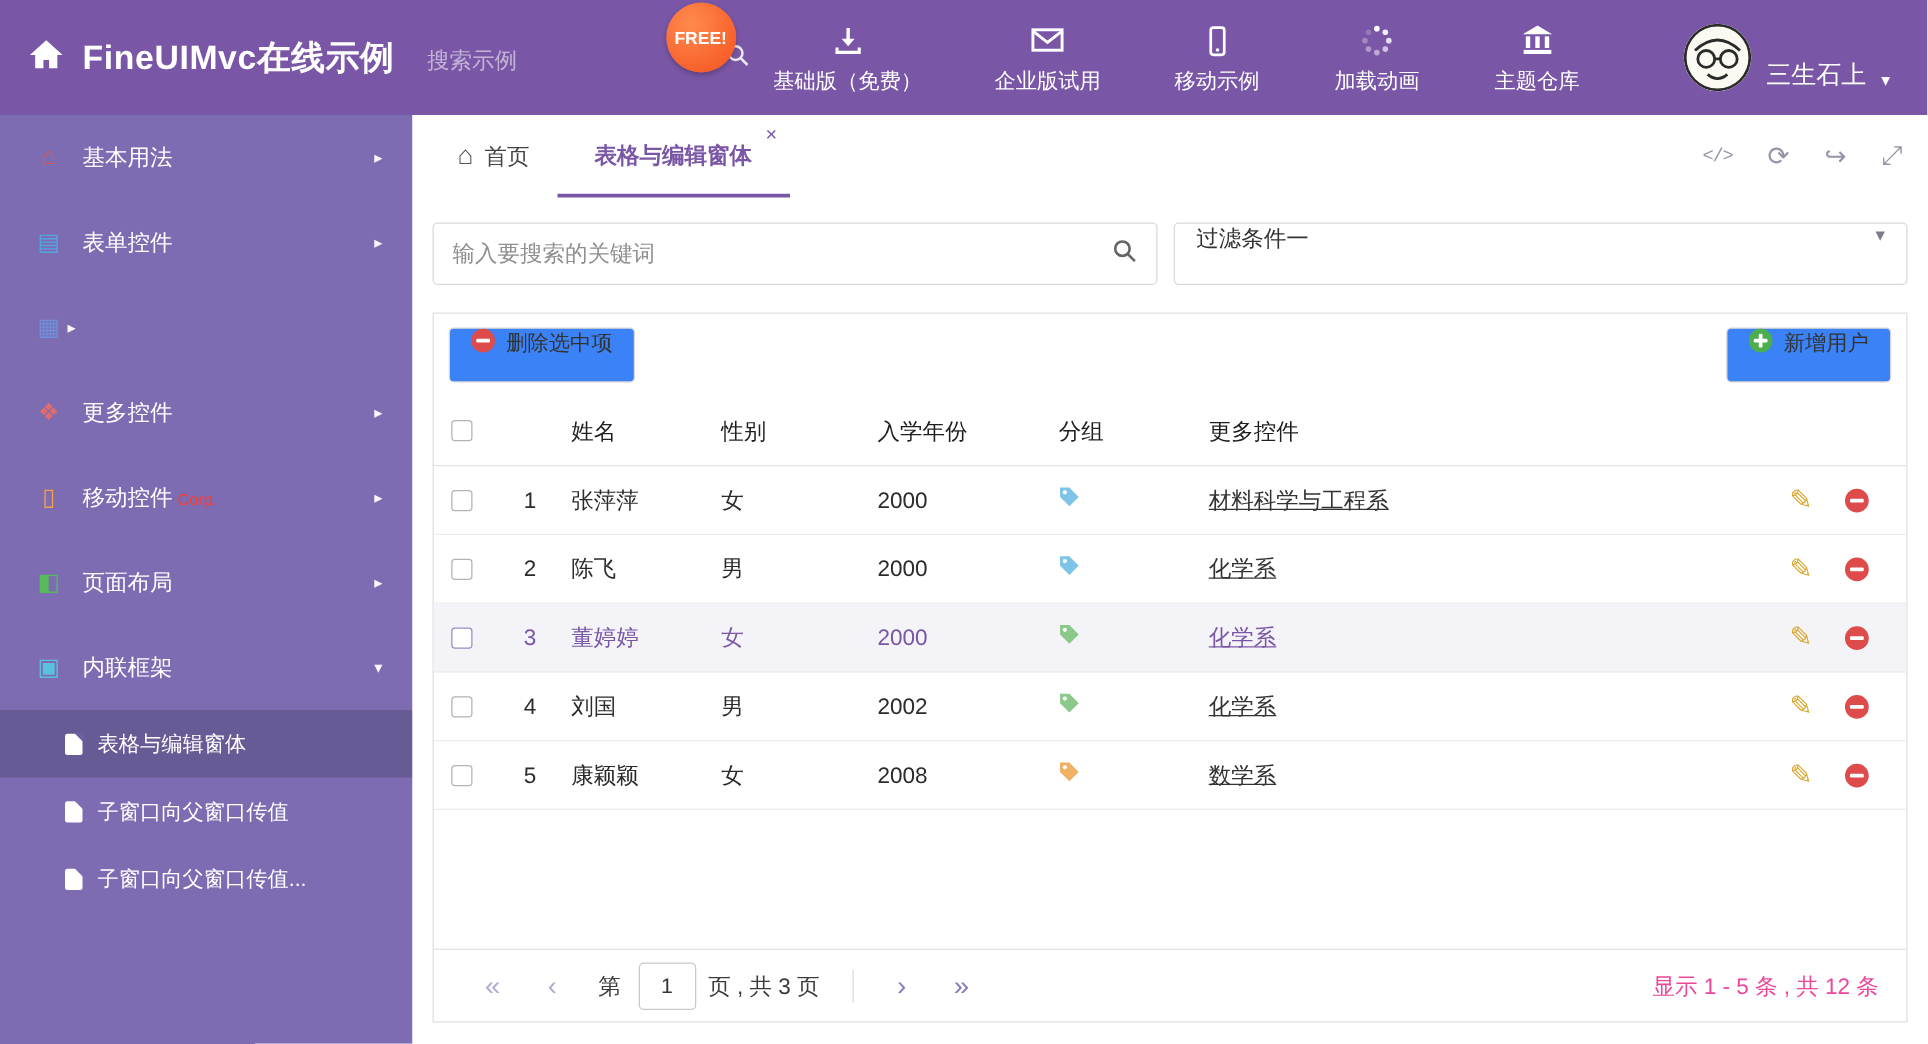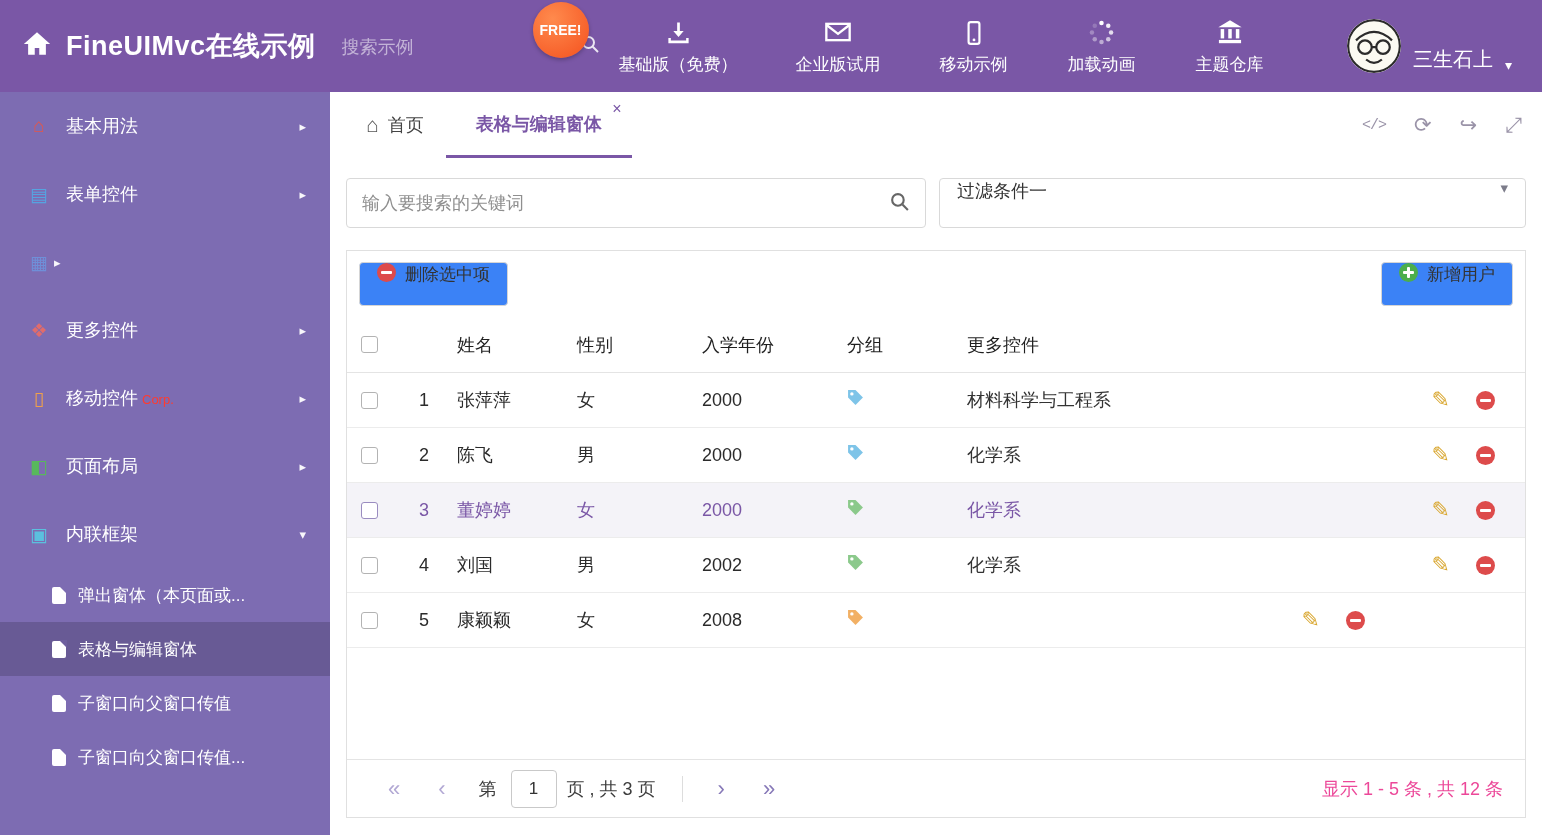--- a/index.html
+++ b/index.html
@@ -74,21 +74,21 @@
   .ic-green { background:#4cae4c; }
 
   .grid-head, .grid-row { display:grid; grid-template-columns:44px 66px 120px 125px 145px 120px 1fr 130px; align-items:center; }
   .grid-head { height:56px; border-bottom:1px solid #e4e4e4; font-size:18px; color:#1f1f1f; flex:0 0 auto; }
   .grid-row { height:55px; border-bottom:1px solid #ececec; font-size:18px; color:#2b2b2b; flex:0 0 auto; }
   .grid-row.selected { background:#f4f3f8; color:#7a57a6; }
   .cell-cb { display:flex; justify-content:center; }
   .cell-cb input { appearance:none; width:17px; height:17px; border:1.5px solid #b3b3b3; border-radius:3px; background:#fff; cursor:pointer; }
   .grid-row.selected .cell-cb input { border-color:#9a8cc0; }
   .cell-num { text-align:center; }
-  .cell-link a { color:#333; cursor:pointer; }
+  .cell-link a { color:#333; text-decoration:underline; cursor:pointer; }
   .grid-row.selected .cell-link a { color:#7a57a6; }
   .cell-actions { display:flex; justify-content:flex-end; align-items:center; gap:26px; padding-right:30px; }
   .pencil { color:#d9a62e; font-size:22px; cursor:pointer; line-height:1; }
   .tagwrap { display:inline-flex; }
 
   .grid-spacer { flex:1; }
 
   .pager { height:58px; border-top:1px solid #e4e4e4; display:flex; align-items:center; padding:0 22px; font-size:17px; color:#3c3c3c; flex:0 0 auto; }
   .pg-btn { font-size:22px; margin:0 19px; cursor:pointer; line-height:1; }
   .pg-dis { color:#b2a8d4; }
@@ -227,24 +227,20 @@
       <span class="side-icon" style="color: rgb(88, 184, 92);">◧</span>
       <span class="side-label">页面布局</span>
       <span class="side-chev">▸</span>
     </div>
     <div class="side-item">
       <span class="side-icon" style="color: rgb(91, 192, 222);">▣</span>
       <span class="side-label">内联框架</span>
       <span class="side-chev">▾</span>
     </div>
 
-    <div class="side-sub">
-      <span class="file-ic"></span>
-      <span>弹出窗体（本页面或...</span>
-    </div>
     <div class="side-sub active">
       <span class="file-ic"></span>
       <span>表格与编辑窗体</span>
     </div>
     <div class="side-sub">
       <span class="file-ic"></span>
       <span>子窗口向父窗口传值</span>
     </div>
     <div class="side-sub">
       <span class="file-ic"></span>
@@ -404,20 +400,21 @@
           <div class="cell-num">5</div>
           <div>康颖颖</div>
           <div>女</div>
           <div>2008</div>
           <div><span class="tagwrap" style="color: rgb(242, 176, 100);">
                 <svg viewBox="0 0 16 16" width="17" height="17">
                   <path fill="currentColor" d="M1 1h7l7 7-7 7-7-7z"></path>
                   <circle cx="4.6" cy="4.6" r="1.6" fill="#fff"></circle>
                 </svg>
               </span></div>
+          <div class="cell-link"><a>数学系</a></div>
           <div class="cell-actions">
             <span class="pencil">✎</span>
             <span class="ic-circle ic-red"></span>
           </div>
         </div>
 
         <div class="grid-spacer"></div>
 
         <div class="pager">
           <span class="pg-btn pg-dis">«</span>

